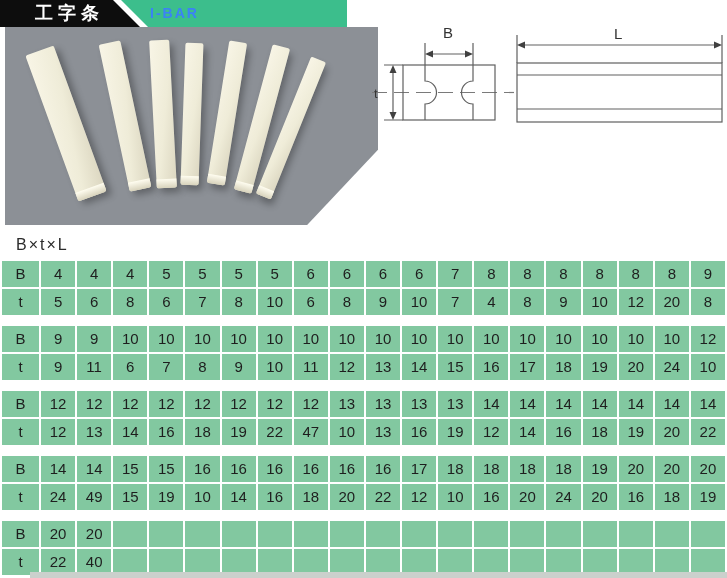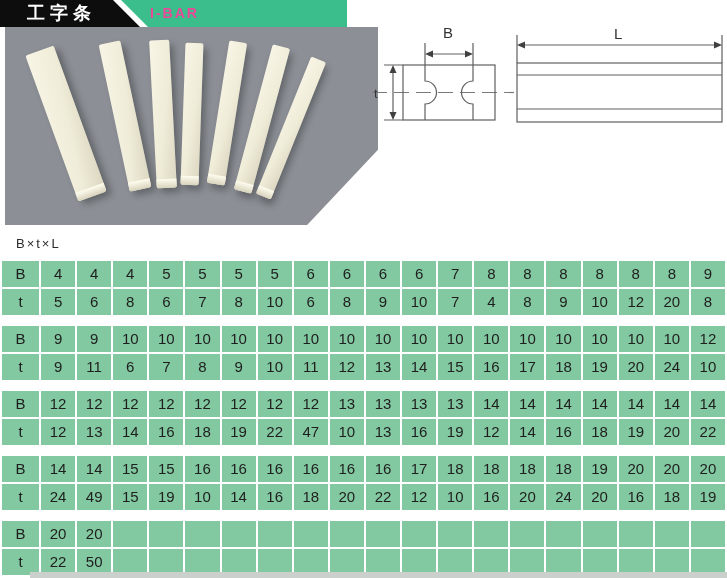--- a/index.html
+++ b/index.html
@@ -12,25 +12,25 @@
     position:absolute;left:0;top:0;width:347px;height:27px;background:#3cbe8c;
   }
   .hdr-white-slant{
     position:absolute;left:0;top:0;width:148px;height:27px;background:#ffffff;
     clip-path:polygon(0 0,121px 0,148px 27px,0 27px);
   }
   .hdr-black{
     position:absolute;left:0;top:0;width:140px;height:27px;background:#0d0d0d;
     clip-path:polygon(0 0,113px 0,140px 27px,0 27px);
     color:#fff;font-size:18px;font-weight:bold;letter-spacing:5px;
-    line-height:27px;padding-left:27px;box-sizing:border-box;
+    line-height:27px;padding-left:35px;box-sizing:border-box;
   }
   .hdr-en{
     position:absolute;left:150px;top:0;height:27px;line-height:27px;
-    color:#ec4899;font-size:14px;letter-spacing:2px;font-weight:bold;
+    color:#3b82f6;font-size:14px;letter-spacing:2px;font-weight:bold;
   }
   
   .photo{
     position:absolute;left:5px;top:27px;width:373px;height:198px;
     background:#8c9096;
     clip-path:polygon(0 0,100% 0,100% 62%,81% 100%,0 100%);
   }
   .ibar{
     position:absolute;border-radius:2px;
     background:linear-gradient(98deg,#f8f5e6 0%,#efecd8 55%,#dbd6c0 100%);
@@ -42,21 +42,21 @@
     border-radius:0 0 2px 2px;
   }
   
   .diagram{position:absolute;left:368px;top:23px;}
   .diagram text{fill:#333;font-family:"Liberation Sans",sans-serif;}
   .dln{stroke:#606060;stroke-width:1.2;fill:none;}
   .dhd{fill:#404040;stroke:none;}
   .dash{stroke:#7a7a7a;stroke-width:1.2;fill:none;stroke-dasharray:15 7;}
   
   .section-label{
-    position:absolute;left:16px;top:236px;font-size:13px;color:#2b2b2b;
+    position:absolute;left:16px;top:236px;font-size:16px;color:#2b2b2b;
     letter-spacing:2px;
   }
   
   .size-table{position:absolute;left:2px;top:261px;width:723px;}
   .tblock{
     display:grid;grid-template-columns:37px repeat(19,1fr);
     gap:2px;margin-bottom:11px;background:transparent;
   }
   .cell{
     background:#82c8a0;height:26px;line-height:26px;text-align:center;
@@ -305,21 +305,21 @@
         <div class="cell"></div>
         <div class="cell"></div>
         <div class="cell"></div>
         <div class="cell"></div>
         <div class="cell"></div>
         <div class="cell"></div>
         <div class="cell"></div>
         <div class="cell"></div>
         <div class="cell hcell">t</div>
         <div class="cell">22</div>
-        <div class="cell">50</div>
+        <div class="cell">40</div>
         <div class="cell"></div>
         <div class="cell"></div>
         <div class="cell"></div>
         <div class="cell"></div>
         <div class="cell"></div>
         <div class="cell"></div>
         <div class="cell"></div>
         <div class="cell"></div>
         <div class="cell"></div>
         <div class="cell"></div>

